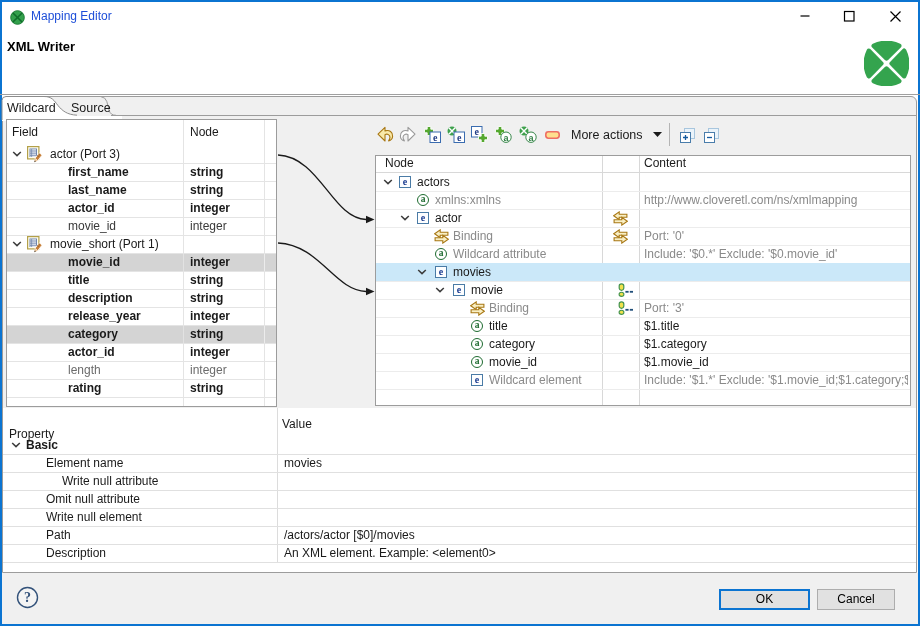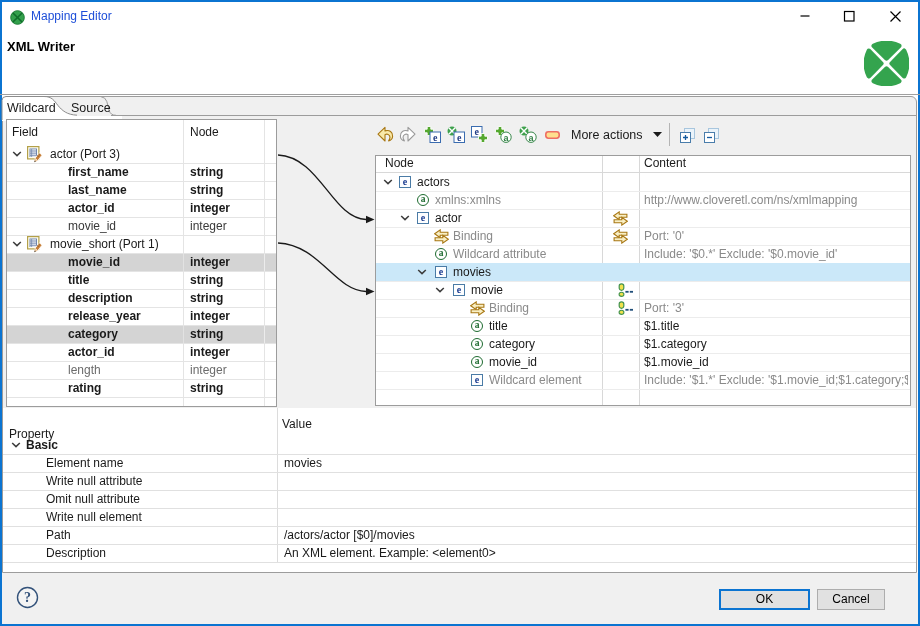--- a/index.html
+++ b/index.html
@@ -325,27 +325,27 @@
 <div class="line" style="left:3px;top:544px;width:913px;background:#e0e0e0"></div>
 <div class="line" style="left:3px;top:562px;width:913px;background:#e0e0e0"></div>
 <div class="r" style="left:9px;top:425px">Property</div>
 <div class="r" style="left:282px;top:415px">Value</div>
 <svg class="abs" style="left:11px;top:442px" width="10" height="6" viewBox="0 0 10 6">
     <path d="M1.2 1 L5 4.6 L8.8 1" stroke="#3c3c3c" stroke-width="1.5" fill="none"></path>
   </svg>
 <div class="r b" style="left:26px;top:436px">Basic</div>
 <div class="r" style="left:46px;top:454px">Element name</div>
 <div class="r" style="left:284px;top:454px">movies</div>
-<div class="r" style="left:46px;top:472px">Write null attribute</div>
+<div class="r" style="left:62px;top:472px">Write null attribute</div>
 <div class="r" style="left:46px;top:490px">Omit null attribute</div>
 <div class="r" style="left:46px;top:508px">Write null element</div>
 <div class="r" style="left:46px;top:526px">Path</div>
 <div class="r" style="left:284px;top:526px">/actors/actor [$0]/movies</div>
 <div class="r" style="left:46px;top:544px">Description</div>
 <div class="r" style="left:284px;top:544px">An XML element. Example: &lt;element0&gt;</div>
 
 <div class="abs" style="left:2px;top:573px;width:916px;height:51px;background:#f0f0f0"></div>
 <svg class="abs" style="left:16px;top:586px" width="23" height="23" viewBox="0 0 23 23">
 <circle cx="11.5" cy="11.5" r="10" fill="#f4f4f4" stroke="#33527a" stroke-width="1.4"></circle>
 <text x="11.5" y="16" text-anchor="middle" font-family="Liberation Serif" font-size="14" font-weight="bold" fill="#33527a">?</text>
 </svg>
 <div class="abs" style="left:719px;top:589px;width:91px;height:21px;background:#e1e1e1;border:2px solid #0b74d1;box-sizing:border-box;text-align:center;font-size:12px;line-height:17px">OK</div>
-<div class="abs" style="left:817px;top:589px;width:68px;height:21px;background:#e1e1e1;border:1px solid #adadad;box-sizing:border-box;text-align:center;font-size:12px;line-height:19px">Cancel</div>
+<div class="abs" style="left:817px;top:589px;width:78px;height:21px;background:#e1e1e1;border:1px solid #adadad;box-sizing:border-box;text-align:center;font-size:12px;line-height:19px">Cancel</div>
 
 </body></html>

